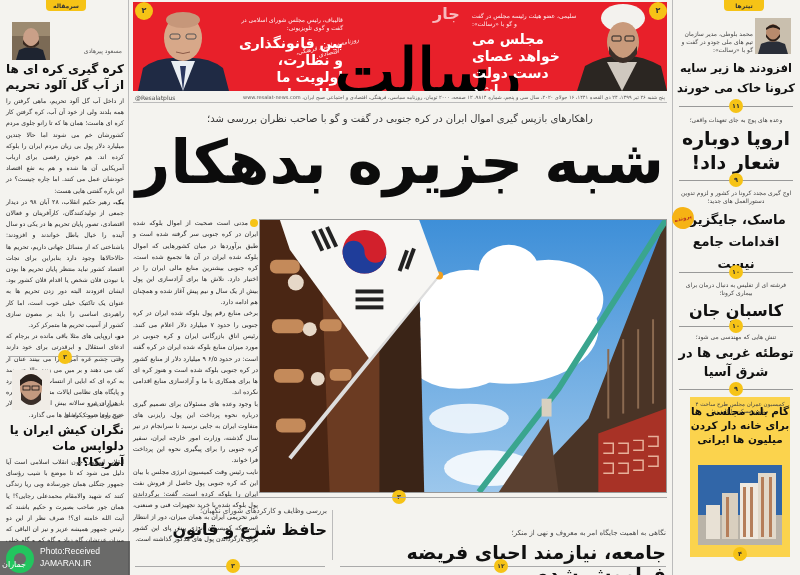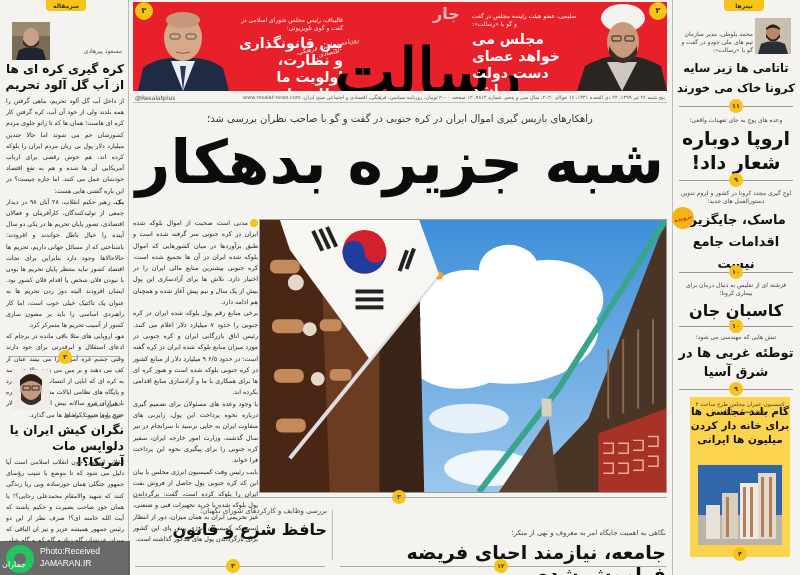--- a/index.html
+++ b/index.html
@@ -261,21 +261,21 @@
       <rect width="36" height="36" fill="#c9bfae"></rect>
       <path d="M3 36 L6 26 Q18 20 30 26 L33 36 Z" fill="#2a2e38"></path>
       <ellipse cx="18" cy="15" rx="7" ry="9" fill="#b88a6c"></ellipse>
       <path d="M11 16 Q18 27 25 16 L25 19 Q18 28 11 19 Z" fill="#2a1e18"></path>
       <path d="M11 10 Q18 3 25 10 L25 12 Q18 7 11 12 Z" fill="#2a1e18"></path>
     </svg>
     <div class="rc-story" style="top:30px;text-align:right;width:76px;">
       <div class="rc-kicker">محمد بلوطی، مدیر سازمان تیم های ملی جودو در گفت و گو با «رسالت»:</div>
     </div>
     <div class="rc-story" style="top:58px;">
-      <div class="rc-headline" style="font-size:11.5px;line-height:20px;">تاتامی ها زیر سایه کرونا خاک می خورند</div>
+      <div class="rc-headline" style="font-size:11.5px;line-height:20px;">افزودند ها زیر سایه کرونا خاک می خورند</div>
     </div>
     <div class="rc-line" style="left:2px;top:106px;width:114px;"></div>
     <div class="rc-num" style="left:52px;top:99px;">۱۱</div>
 
     <div class="rc-story" style="top:116px;">
       <div class="rc-kicker">وعده های پوچ به جای تعهدات واقعی؛</div>
       <div class="rc-headline" style="font-size:19px;line-height:24px;margin-top:2px;">اروپا دوباره شعار داد!</div>
     </div>
     <div class="rc-line" style="left:2px;top:180px;width:114px;"></div>
     <div class="rc-num" style="left:52px;top:173px;">۹</div>

